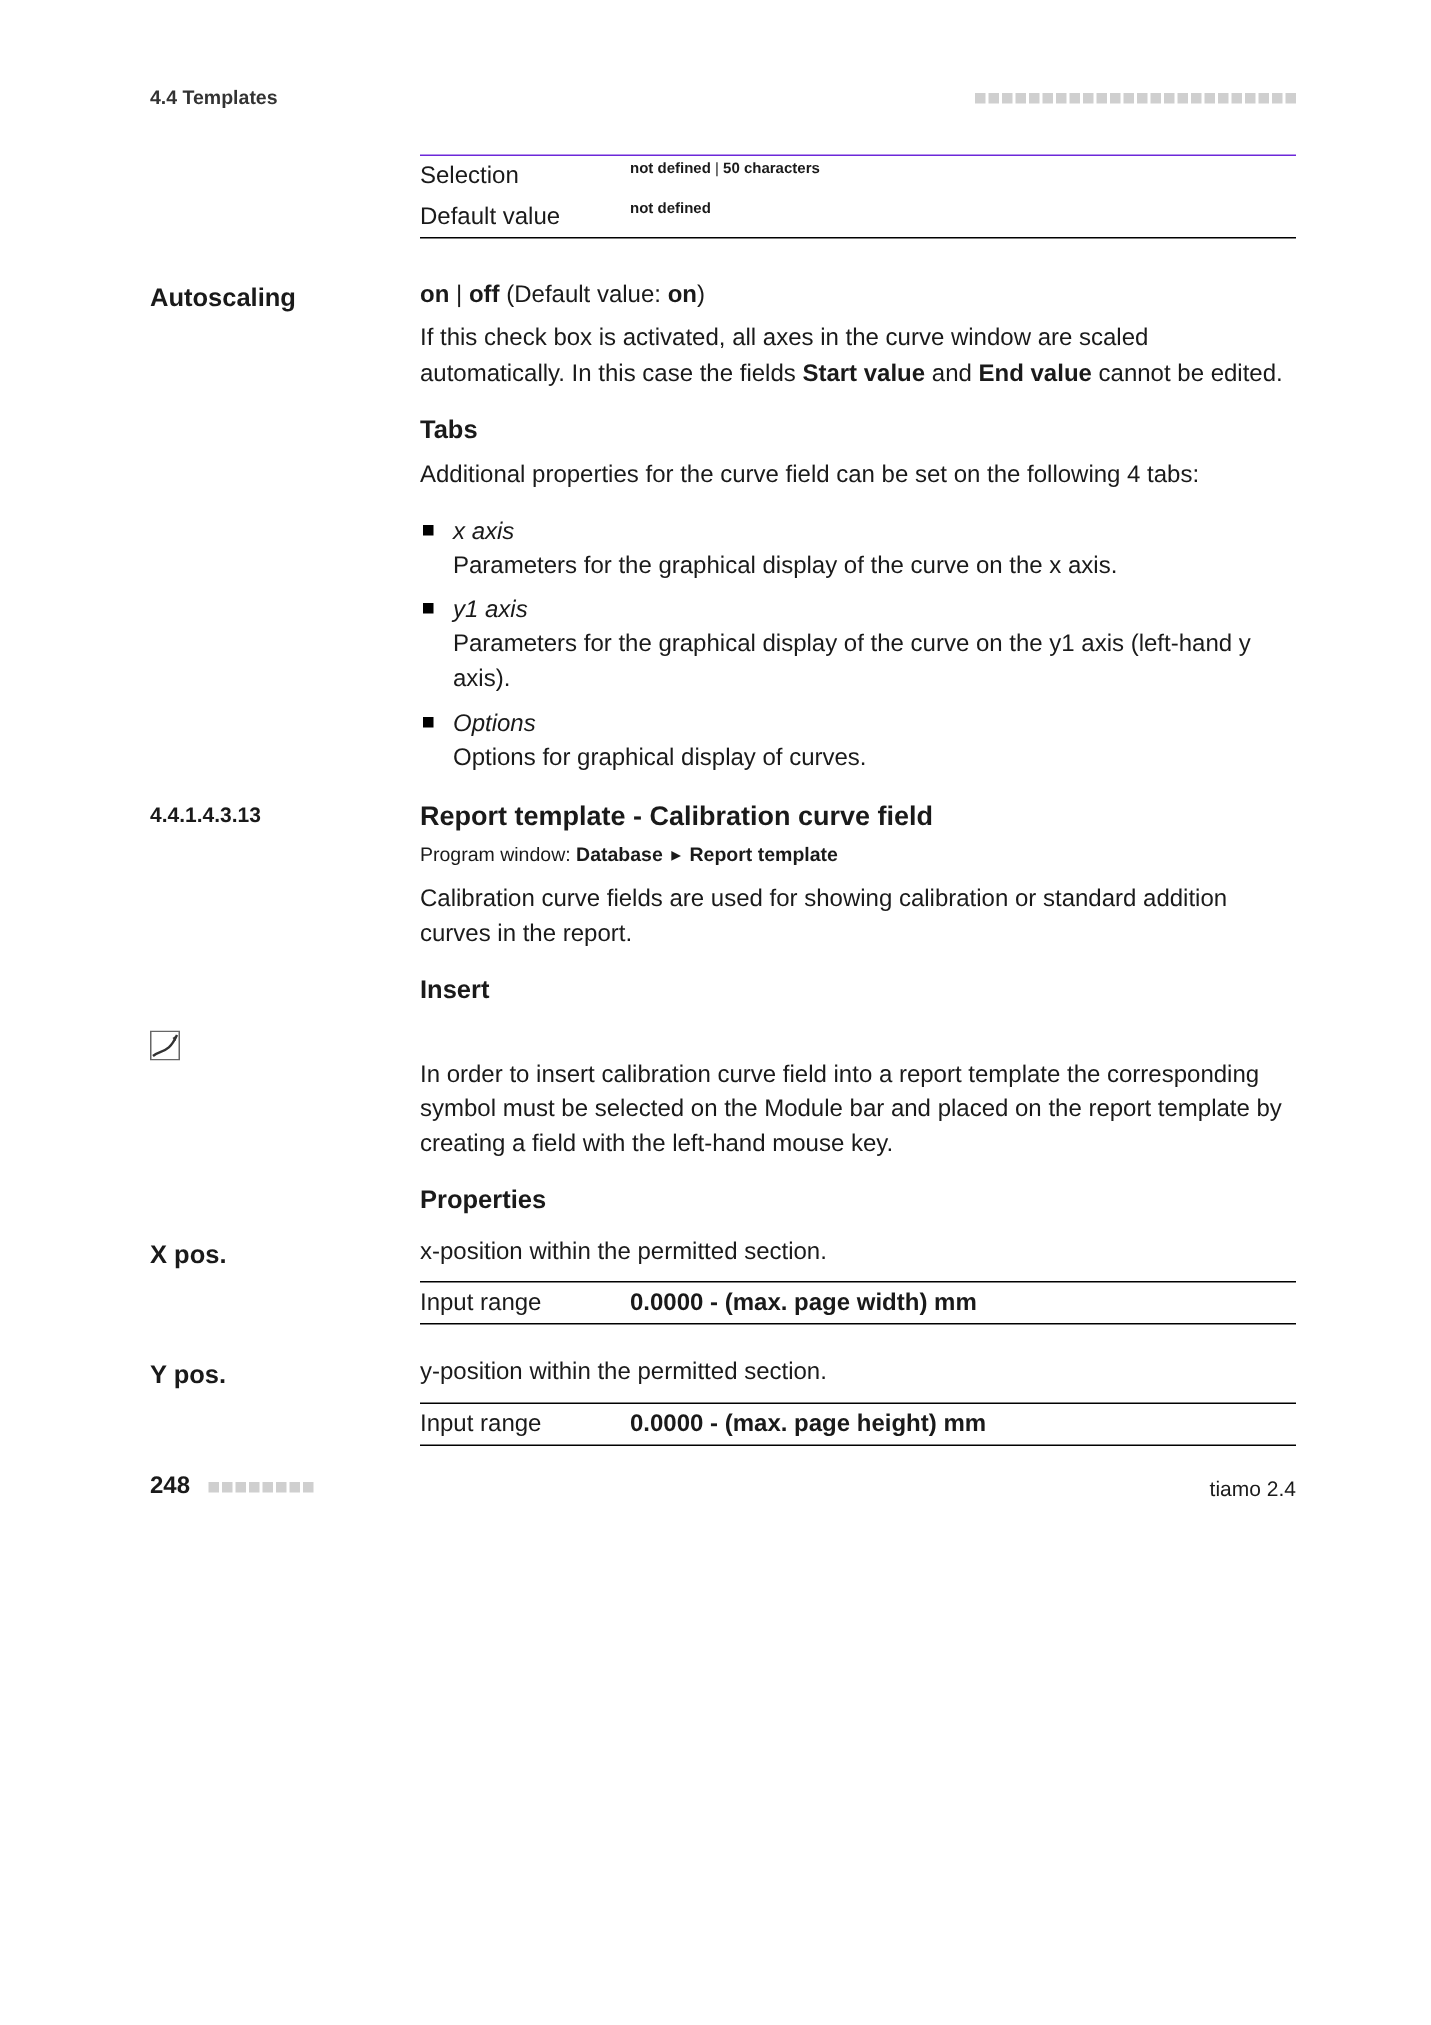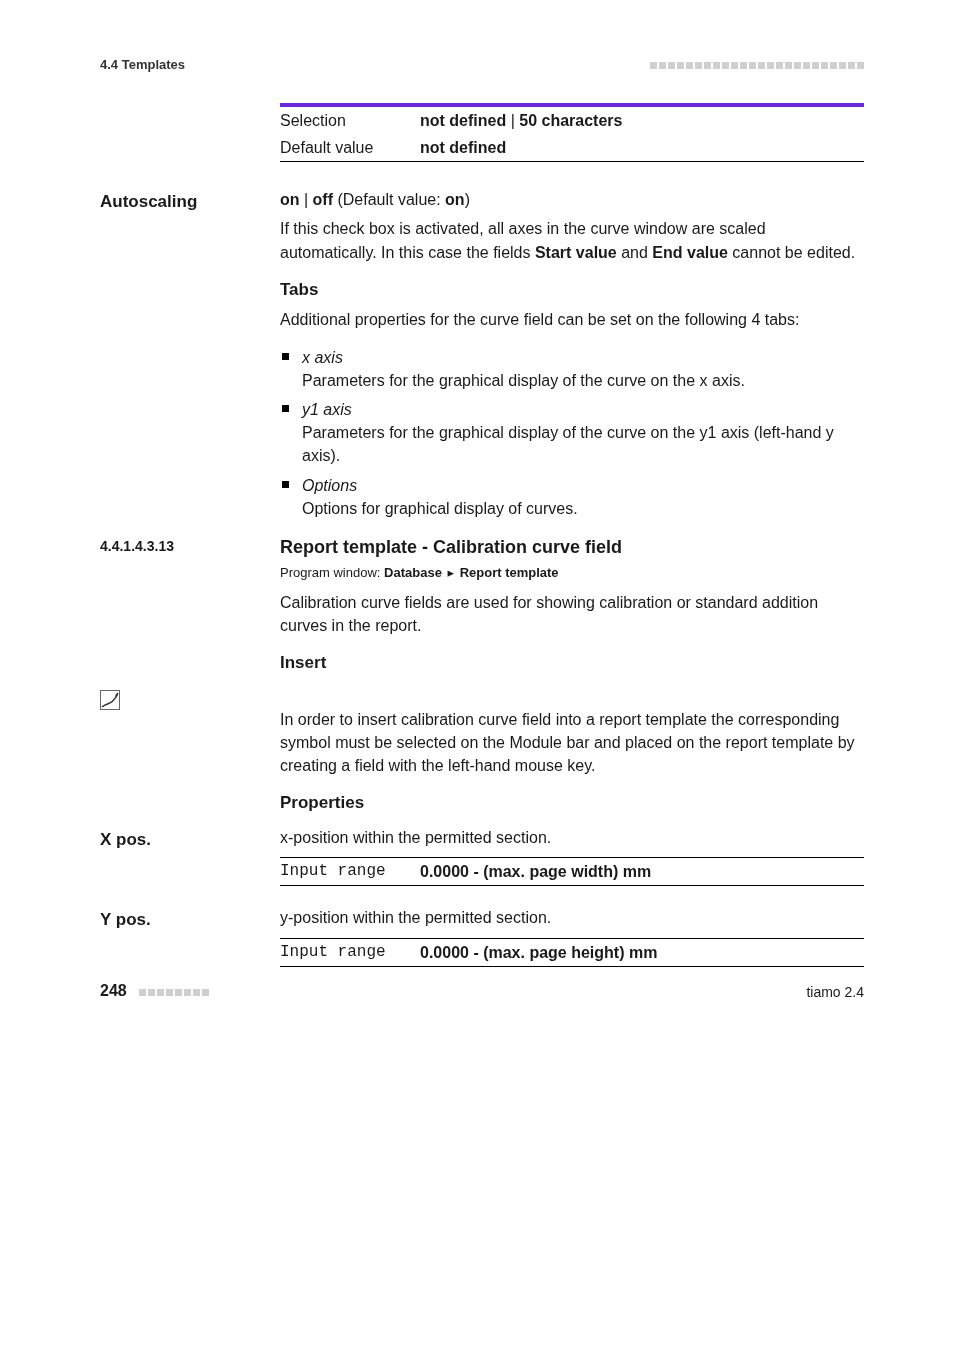--- a/index.html
+++ b/index.html
@@ -54,35 +54,35 @@
     font-weight: 700;
     font-size: 17px;
     padding-top: 2px;
   }
   .section-num {
     font-weight: 800;
     font-size: 14px;
     padding-top: 2px;
   }
   .def-list {
-    border-top: 4px solid #6d28d9;
+    border-top: 1px solid #6d28d9;
     border-bottom: 1px solid #000;
     margin: 0 0 18px 0;
   }
   .def-row {
     display: flex;
     padding: 2px 0;
   }
   .def-key {
     flex: 0 0 140px;
     font-size: 16px;
   }
   .def-val {
     flex: 1 1 auto;
-    font-size: 16px;
+    font-size: 10px;
     font-weight: 700;
   }
   .def-val .thin {
     font-weight: 400;
   }
   .body-text {
     font-size: 16px;
     margin: 0 0 14px 0;
   }
   .body-text.tight {
@@ -149,21 +149,20 @@
     border-bottom: 1px solid #000;
     margin: 8px 0 16px 0;
   }
   .prop-row {
     display: flex;
     padding: 2px 0;
   }
   .prop-key {
     flex: 0 0 140px;
     font-size: 16px;
-    font-family: Liberation Mono, monospace;
   }
   .prop-val {
     flex: 1 1 auto;
     font-size: 16px;
     font-weight: 700;
   }
   .footer {
     position: absolute;
     left: 100px;
     right: 90px;

